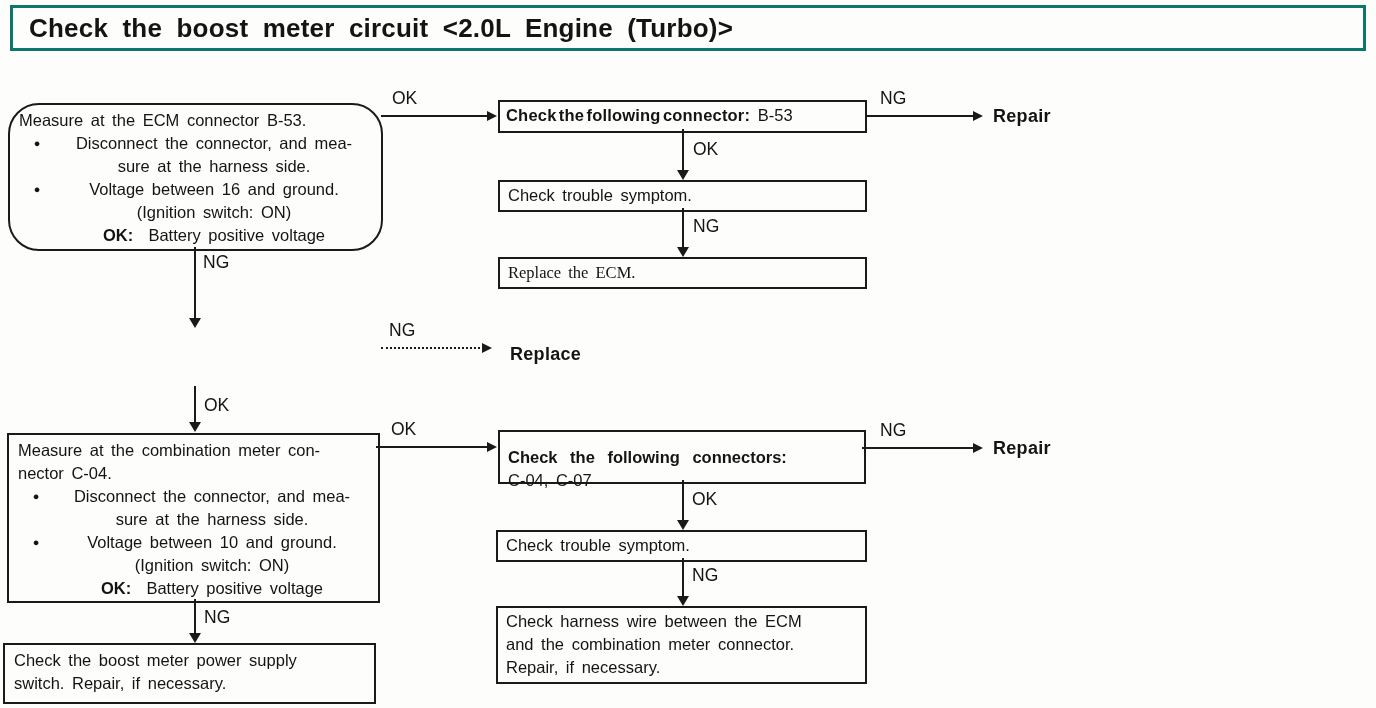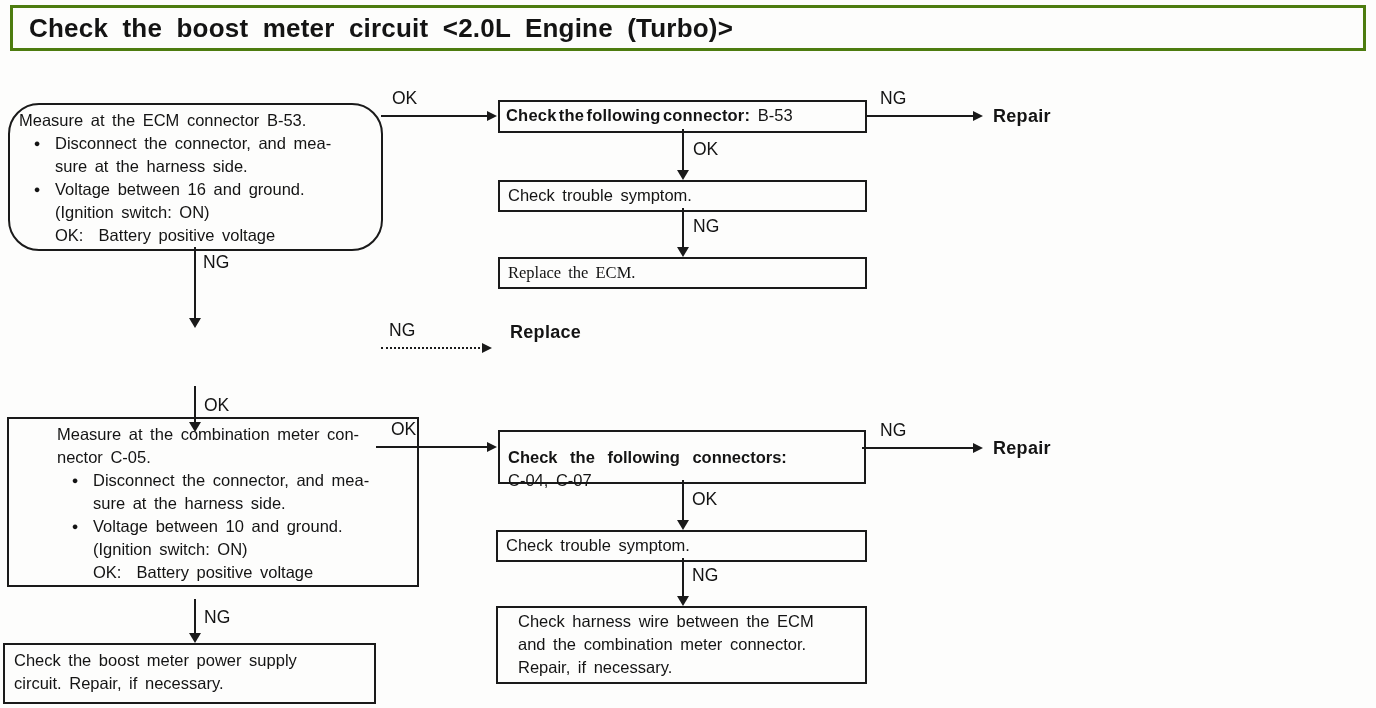--- a/index.html
+++ b/index.html
@@ -4,37 +4,37 @@
 <style>
   html,body{margin:0;padding:0;background:#e9e9e9;}
   .page{
     position:relative;width:1376px;height:708px;margin:0 auto;
     background:#fdfdfc;overflow:hidden;
     font-family:"Liberation Sans","DejaVu Sans",sans-serif;
     color:#141414;
   }
   .title-bar{
     position:absolute;left:10px;top:5px;width:1350px;height:40px;
-    border:3px solid #4d7c0f;background:#fdfdfc;
+    border:3px solid #0f766e;background:#fdfdfc;
     display:flex;align-items:center;
   }
   .title-bar .t{
     padding-left:16px;font-size:26px;font-weight:bold;
     word-spacing:7px;letter-spacing:0.2px;white-space:nowrap;
   }
   .box{
     position:absolute;border:2px solid #1a1a1a;background:#fdfdfc;
     font-size:16.5px;line-height:23px;word-spacing:3px;
   }
   .box .pad{padding:4px 8px 4px 9px;}
   .intro{white-space:nowrap;}
   .li{display:flex;}
   .bu{width:36px;flex:0 0 36px;text-align:center;font-size:11px;line-height:23px;}
-  .bt{flex:1;}
-  .b{font-weight:normal;}
+  .bt{flex:1;text-align:center;}
+  .b{font-weight:bold;}
   .wide{word-spacing:10px;}
   .tightbold{font-weight:bold;word-spacing:-2.5px;letter-spacing:0.2px;}
   .spacedbold{font-weight:bold;word-spacing:8px;}
   .hline,.vline{position:absolute;background:#1a1a1a;}
   .hline{height:2px;}
   .vline{width:2px;}
   .hline.dashdot{background:none;border-top:2px dotted #1a1a1a;height:0;}
   .arrow-r{position:absolute;width:0;height:0;
     border-top:5px solid transparent;border-bottom:5px solid transparent;
     border-left:10px solid #1a1a1a;}
@@ -68,24 +68,24 @@
         <div class="bt">
           <div>Voltage between 16 and ground.</div>
           <div>(Ignition switch: ON)</div>
           <div><span class="b">OK:</span>&nbsp; <span>Battery positive voltage</span></div>
         </div>
       </div>
     </div>
   </div>
 
 
-  <div class="box" style="left:7px;top:417px;width:369px;height:166px;padding-left:39px;">
+  <div class="box" style="left:7px;top:433px;width:369px;height:166px;">
     <div class="pad">
       <div class="intro">Measure at the combination meter con-</div>
-      <div class="intro">nector C-05.</div>
+      <div class="intro">nector C-04.</div>
       <div class="li">
         <span class="bu">●</span>
         <div class="bt">
           <div>Disconnect the connector, and mea-</div>
           <div>sure at the harness side.</div>
         </div>
       </div>
       <div class="li">
         <span class="bu">●</span>
         <div class="bt">
@@ -93,21 +93,21 @@
           <div>(Ignition switch: ON)</div>
           <div><span class="b">OK:</span>&nbsp; <span>Battery positive voltage</span></div>
         </div>
       </div>
     </div>
   </div>
 
   <div class="box" style="left:3px;top:643px;width:369px;height:57px;">
     <div class="pad">
       <div>Check the boost meter power supply</div>
-      <div>circuit. Repair, if necessary.</div>
+      <div>switch. Repair, if necessary.</div>
     </div>
   </div>
 
   <div class="box" style="left:498px;top:100px;width:365px;height:29px;">
     <div style="padding:2px 6px;white-space:nowrap;">
       <span class="tightbold">Check the following connector:</span>
       <span>B-53</span>
     </div>
   </div>
 
@@ -124,21 +124,21 @@
       <div class="spacedbold">Check the following connectors:</div>
       <div>C-04, C-07</div>
     </div>
   </div>
 
   <div class="box" style="left:496px;top:530px;width:367px;height:28px;">
     <div style="padding:2px 8px;">Check trouble symptom.</div>
   </div>
 
   <div class="box" style="left:496px;top:606px;width:367px;height:74px;">
-    <div style="padding:2px 20px;">
+    <div style="padding:2px 8px;">
       <div>Check harness wire between the ECM</div>
       <div>and the combination meter connector.</div>
       <div>Repair, if necessary.</div>
     </div>
   </div>
 
   <div class="hline" style="left:381px;top:115px;width:108px;"></div>
   <div class="arrow-r" style="left:487px;top:111px;"></div>
   <div class="lbl" style="left:392px;top:88px;">OK</div>
 
@@ -155,21 +155,21 @@
   <div class="arrow-d" style="left:677px;top:247px;"></div>
   <div class="lbl" style="left:693px;top:216px;">NG</div>
 
   <div class="vline" style="left:194px;top:247px;width:2px;height:73px;"></div>
   <div class="arrow-d" style="left:189px;top:318px;"></div>
   <div class="lbl" style="left:203px;top:252px;">NG</div>
 
   <div class="hline dashdot" style="left:381px;top:347px;width:103px;"></div>
   <div class="arrow-r" style="left:482px;top:343px;"></div>
   <div class="lbl" style="left:389px;top:320px;">NG</div>
-  <div class="term" style="left:510px;top:322px;">Replace</div>
+  <div class="term" style="left:510px;top:344px;">Replace</div>
 
   <div class="vline" style="left:194px;top:386px;width:2px;height:38px;"></div>
   <div class="arrow-d" style="left:189px;top:422px;"></div>
   <div class="lbl" style="left:204px;top:395px;">OK</div>
 
   <div class="hline" style="left:376px;top:446px;width:113px;"></div>
   <div class="arrow-r" style="left:487px;top:442px;"></div>
   <div class="lbl" style="left:391px;top:419px;">OK</div>
 
   <div class="hline" style="left:862px;top:447px;width:113px;"></div>

